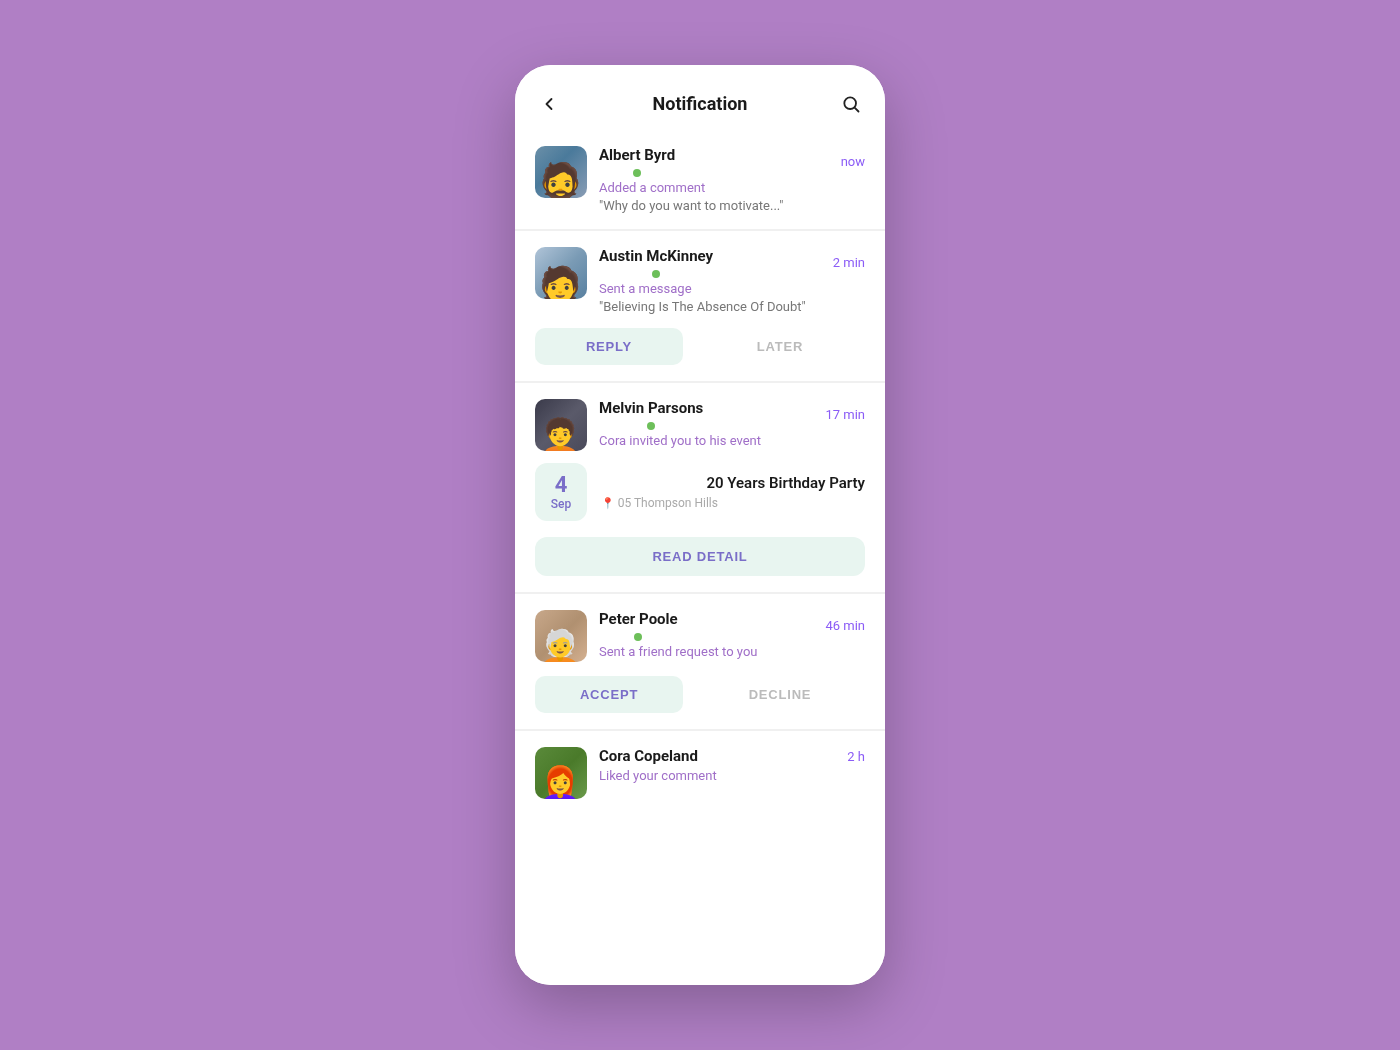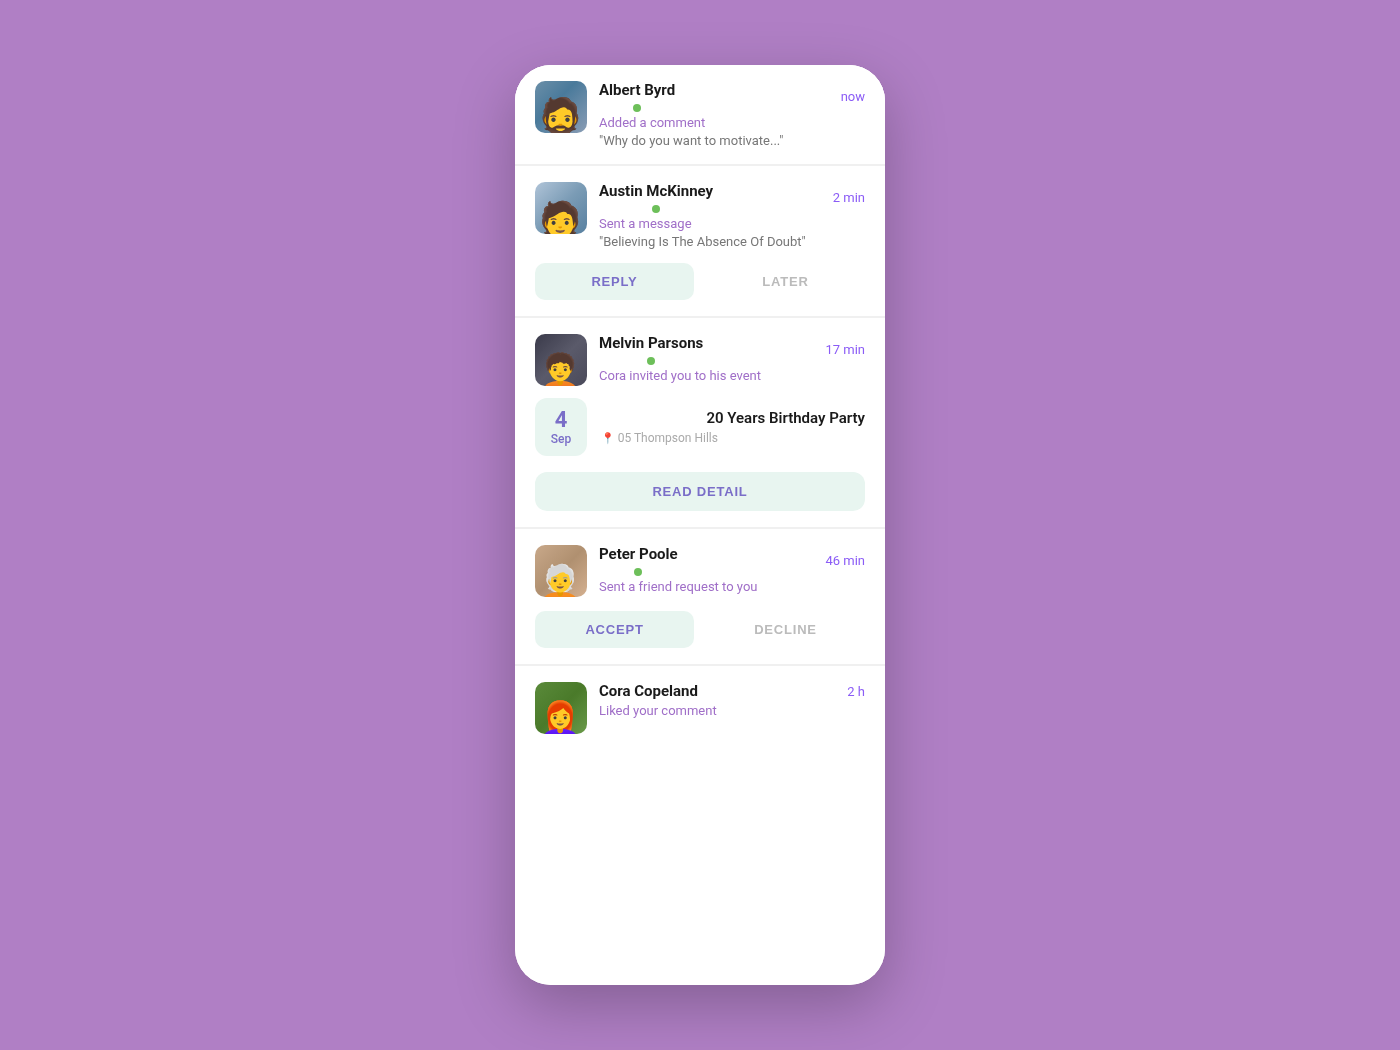--- a/index.html
+++ b/index.html
@@ -183,21 +183,20 @@
     }
 
     .action-buttons {
       display: flex;
       gap: 12px;
       margin-top: 14px;
     }
 
     .btn-primary {
       flex: 1;
-      padding: 11px;
       background: #e8f5f0;
       border: none;
       border-radius: 10px;
       color: #7a6ec8;
       font-size: 13px;
       font-weight: 700;
       letter-spacing: 0.8px;
       cursor: pointer;
     }
 
@@ -289,20 +288,34 @@
       height: 1px;
       background: #f0f0f0;
       margin: 0;
     }
   </style>
 </head>
 <body>
 
 <div class="phone-container">
 
+  <div class="header">
+    <button class="header-back-btn">
+      <svg width="20" height="20" viewBox="0 0 24 24" fill="none" stroke="#222" stroke-width="2.2" stroke-linecap="round" stroke-linejoin="round">
+        <polyline points="15 18 9 12 15 6"></polyline>
+      </svg>
+    </button>
+    <span class="header-title">Notification</span>
+    <button class="header-search-btn">
+      <svg width="20" height="20" viewBox="0 0 24 24" fill="none" stroke="#222" stroke-width="2.2" stroke-linecap="round" stroke-linejoin="round">
+        <circle cx="11" cy="11" r="7"></circle>
+        <line x1="21" y1="21" x2="16.65" y2="16.65"></line>
+      </svg>
+    </button>
+  </div>
 
   <div class="notifications-list">
 
     <div class="notif-item">
       <div class="notif-row">
         <div class="avatar avatar-albert">
           <span class="avatar-figure" style="font-size:36px;">🧔</span>
         </div>
         <div class="notif-content">
           <div class="notif-name-row">

